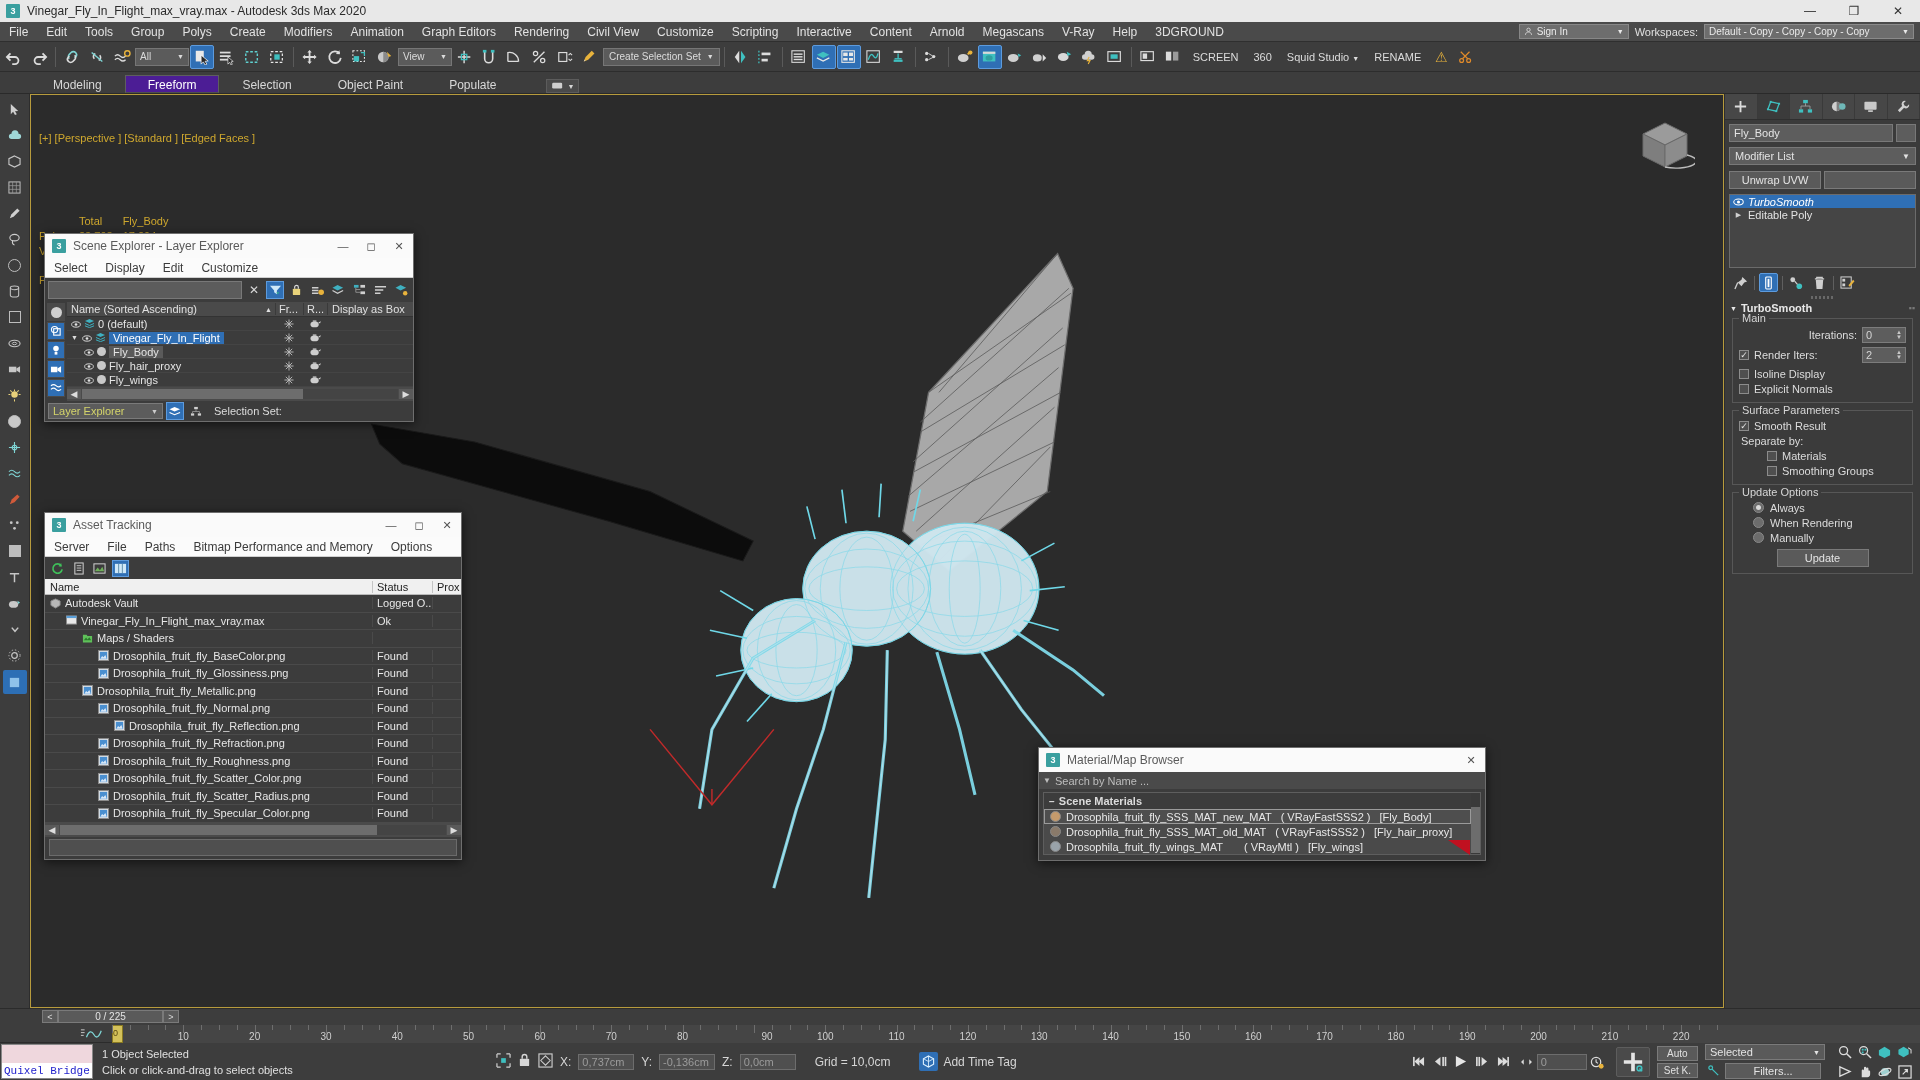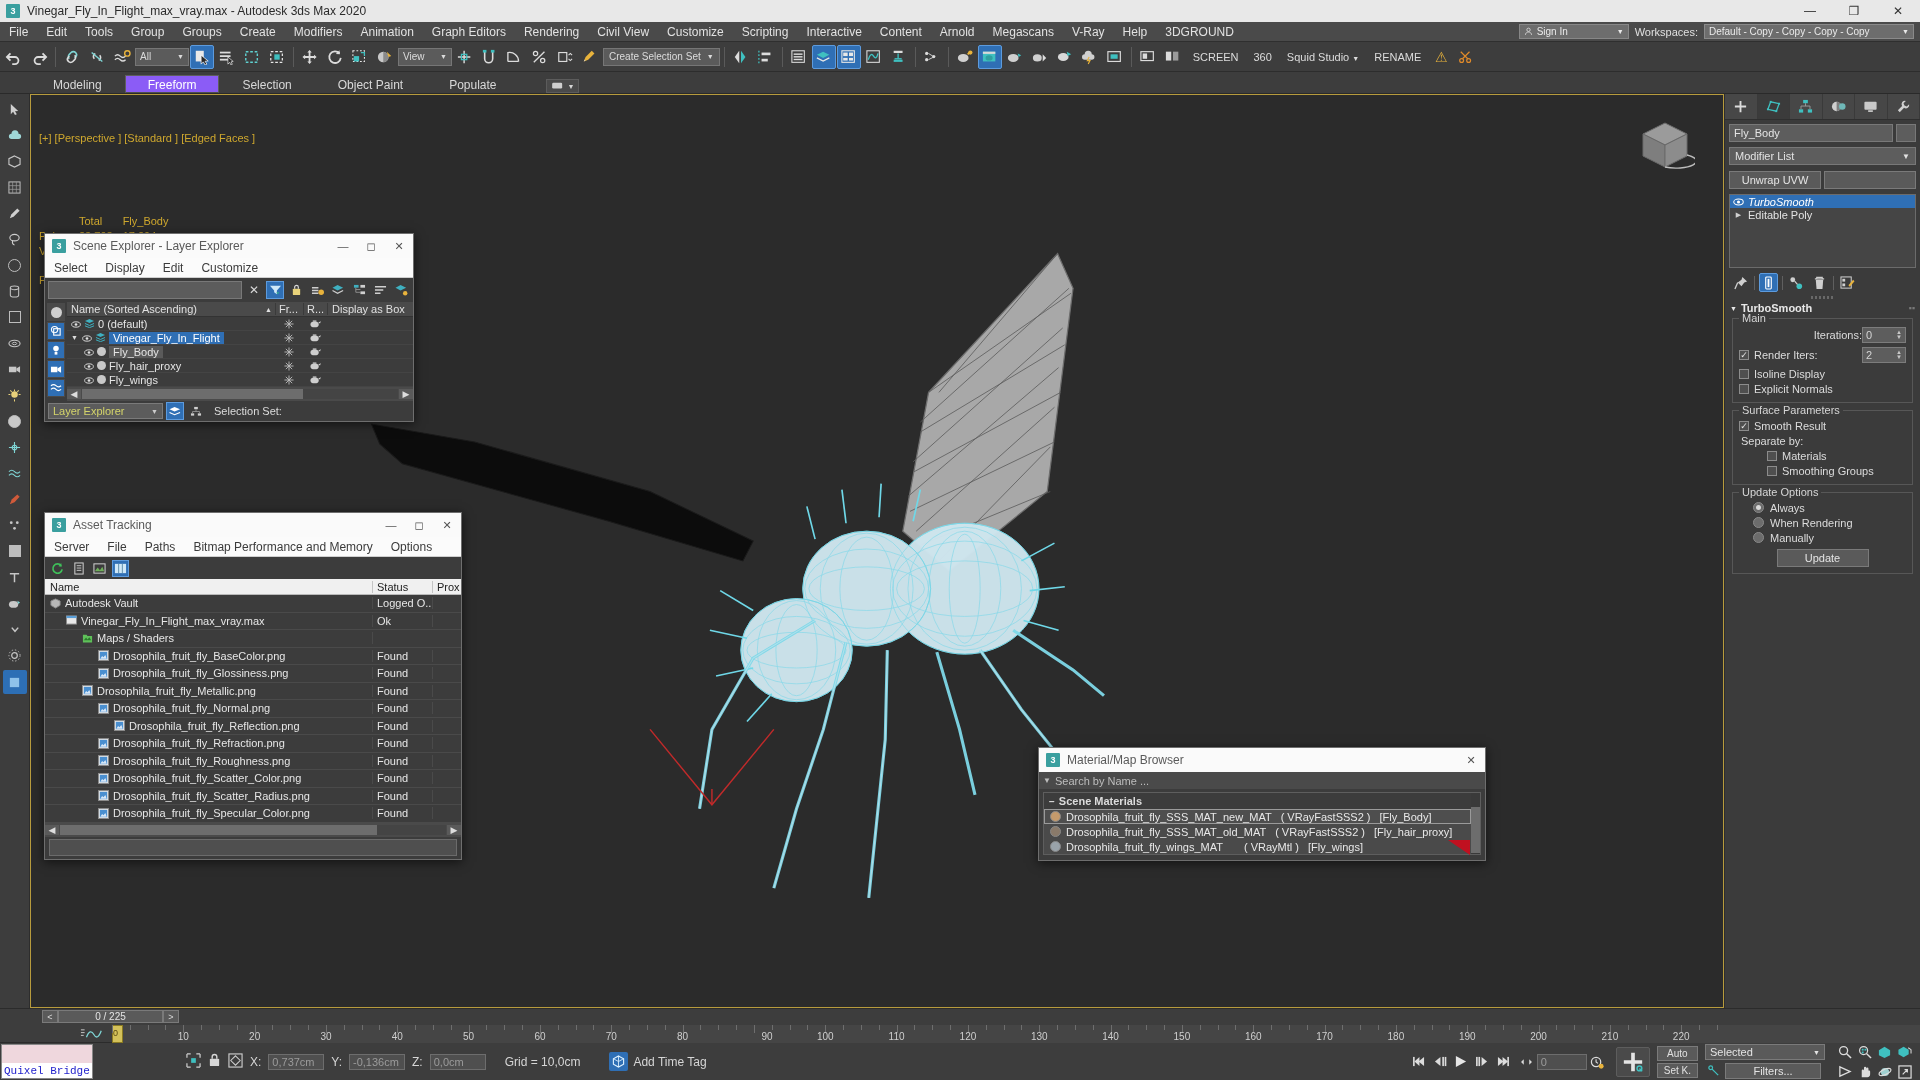--- a/index.html
+++ b/index.html
@@ -39,21 +39,21 @@
   .tcombo { height:18px;background:#5b5b5b;border:1px solid #767676;color:#dcdcdc;font-size:10px;display:flex;align-items:center;padding:0 4px;min-width:54px;}
   .tcombo .cd{margin-left:auto;font-size:7px;}
   .tb-txt { height:18px;background:#5b5b5b;border:1px solid #767676;color:#dcdcdc;font-size:10px;display:flex;align-items:center;padding:0 5px;}
   .tb-txt .cd{margin-left:6px;font-size:7px;}
   .tb-plain { font-size:11px;color:#dcdcdc;padding:0 7px; }
   .tb-warn { color:#e8b33c;font-size:14px; }
 
   
   .ribbon { height:22px; background:#3d3d3d; display:flex; align-items:flex-end; padding-left:30px; flex:0 0 22px; border-bottom:1px solid #2a2a2a;}
   .rtab { padding:0 22px; height:18px; line-height:18px; font-size:12px; color:#d8d8d8; border:1px solid transparent;}
-  .rtab.active { background:#8b5cf6; border:1px solid #5e5e5e; border-bottom-color:#4e4e4e; color:#fff;}
+  .rtab.active { background:#4c1d95; border:1px solid #5e5e5e; border-bottom-color:#4e4e4e; color:#fff;}
   .rib-r { margin-left:26px; display:flex;align-items:center;gap:3px; background:#4a4a4a;border:1px solid #5c5c5c;padding:1px 4px; }
 
   
   .midrow { flex:1; display:flex; min-height:0; }
 
   
   .leftbar { width:30px; background:#3d3d3d; display:flex; flex-direction:column; align-items:center; padding-top:4px; gap:4px; border-right:1px solid #2d2d2d;}
   .lb { width:22px;height:22px;display:flex;align-items:center;justify-content:center;color:#cfcfcf; }
   .lb .circ{width:13px;height:13px;border-radius:50%;border:1.5px solid #bdbdbd;}
   .lb .circ.fill{background:#c9c9c9;}
@@ -89,21 +89,21 @@
   .sbtn.on { background:#2f6fb5; border-color:#5d9bdd;}
   .sbar { width:1px;height:14px;background:#5f5f5f; }
   .cp-divider { height:5px; display:flex;align-items:center;justify-content:center;}
   .cp-divider span{ width:24px;height:3px;background:repeating-linear-gradient(90deg,#686868 0 2px,transparent 2px 4px);}
 
   .roll-hdr { display:flex; align-items:center; gap:4px; padding:2px 5px; font-size:11px; font-weight:bold; color:#e8e8e8;}
   .roll-hdr .tri { font-size:7px; }
   .group { margin:2px 7px 5px 7px; border:1px solid #575757; padding:7px 6px 6px 6px; position:relative; }
   .group > .gtitle { position:absolute; top:-7px; left:6px; background:#3b3b3b; padding:0 3px; font-size:11px; color:#d6d6d6;}
   .prow { display:flex;align-items:center; height:17px; margin-bottom:3px; font-size:11px; color:#dcdcdc;}
-  .prow .lbl { margin-left:auto; }
+  .prow .lbl { margin-left:auto; margin-right:5px; }
   .spin { width:44px;height:16px;background:#5d5d5d;border:1px solid #7c7c7c;display:flex;align-items:center;padding:0 3px;font-size:11px;color:#d4d4d4;}
   .spin .arrs{ margin-left:auto; display:flex;flex-direction:column; line-height:5px; font-size:6px;color:#c9c9c9;}
   .chk { width:10px;height:10px;border:1px solid #8c8c8c;background:#4f4f4f;display:inline-flex;align-items:center;justify-content:center;font-size:9px;color:#e4e4e4;margin-right:5px;flex:0 0 10px;}
   .rad { width:11px;height:11px;border-radius:50%;background:#6c6c6c;border:1px solid #8a8a8a;display:inline-flex;align-items:center;justify-content:center;margin-right:6px;flex:0 0 11px;}
   .rad i{ width:5px;height:5px;border-radius:50%;background:#d9d9d9;display:none;}
   .rad.on i{display:block;}
   .crow { display:flex;align-items:center;font-size:11px;color:#dcdcdc;height:15px;}
 
   
   .dlg { position:absolute; background:#3c3c3c; border:1px solid #6e6e6e; box-shadow:0 2px 10px rgba(0,0,0,.6); }
@@ -207,21 +207,21 @@
       <div>❐</div>
       <div class="cls">✕</div>
     </div>
   </div>
 
   <div class="menubar">
     <div class="mi">File</div>
     <div class="mi">Edit</div>
     <div class="mi">Tools</div>
     <div class="mi">Group</div>
-    <div class="mi">Groups</div>
+    <div class="mi">Polys</div>
     <div class="mi">Create</div>
     <div class="mi">Modifiers</div>
     <div class="mi">Animation</div>
     <div class="mi">Graph Editors</div>
     <div class="mi">Rendering</div>
     <div class="mi">Civil View</div>
     <div class="mi">Customize</div>
     <div class="mi">Scripting</div>
     <div class="mi">Interactive</div>
     <div class="mi">Content</div>
@@ -1606,20 +1606,24 @@
           <div style="position: absolute; left: 1px; top: 3px; font-size: 9px; color: rgb(90, 74, 16); z-index: 2;">0</div>
         </div>
     </div>
   </div>
 
   <div class="statusbar">
     <div class="sb-quixel">
       <div class="top"></div>
       <div class="bot">Quixel Bridge</div>
     </div>
+    <div class="sb-msgs">
+      <div>1 Object Selected</div>
+      <div>Click or click-and-drag to select objects</div>
+    </div>
     <div class="sb-mid">
       <div><svg width="15" height="15" viewBox="0 0 16 16">
             <path d="M1 1 h4 M1 1 v4 M15 1 h-4 M15 1 v4 M1 15 h4 M1 15 v-4 M15 15 h-4 M15 15 v-4" stroke="#cfcfcf" stroke-width="1.3"></path>
             <rect x="5.5" y="5.5" width="5" height="5" fill="#3fc0c0"></rect>
           </svg></div>
       <div><svg width="13" height="15" viewBox="0 0 14 16">
             <rect x="2" y="6" width="10" height="8" rx="1" fill="#d6d6d6"></rect>
             <path d="M4.5 6 V4 a2.5 2.5 0 0 1 5 0 V6" fill="none" stroke="#d6d6d6" stroke-width="1.5"></path>
           </svg></div>
       <div><svg width="15" height="15" viewBox="0 0 16 16">

